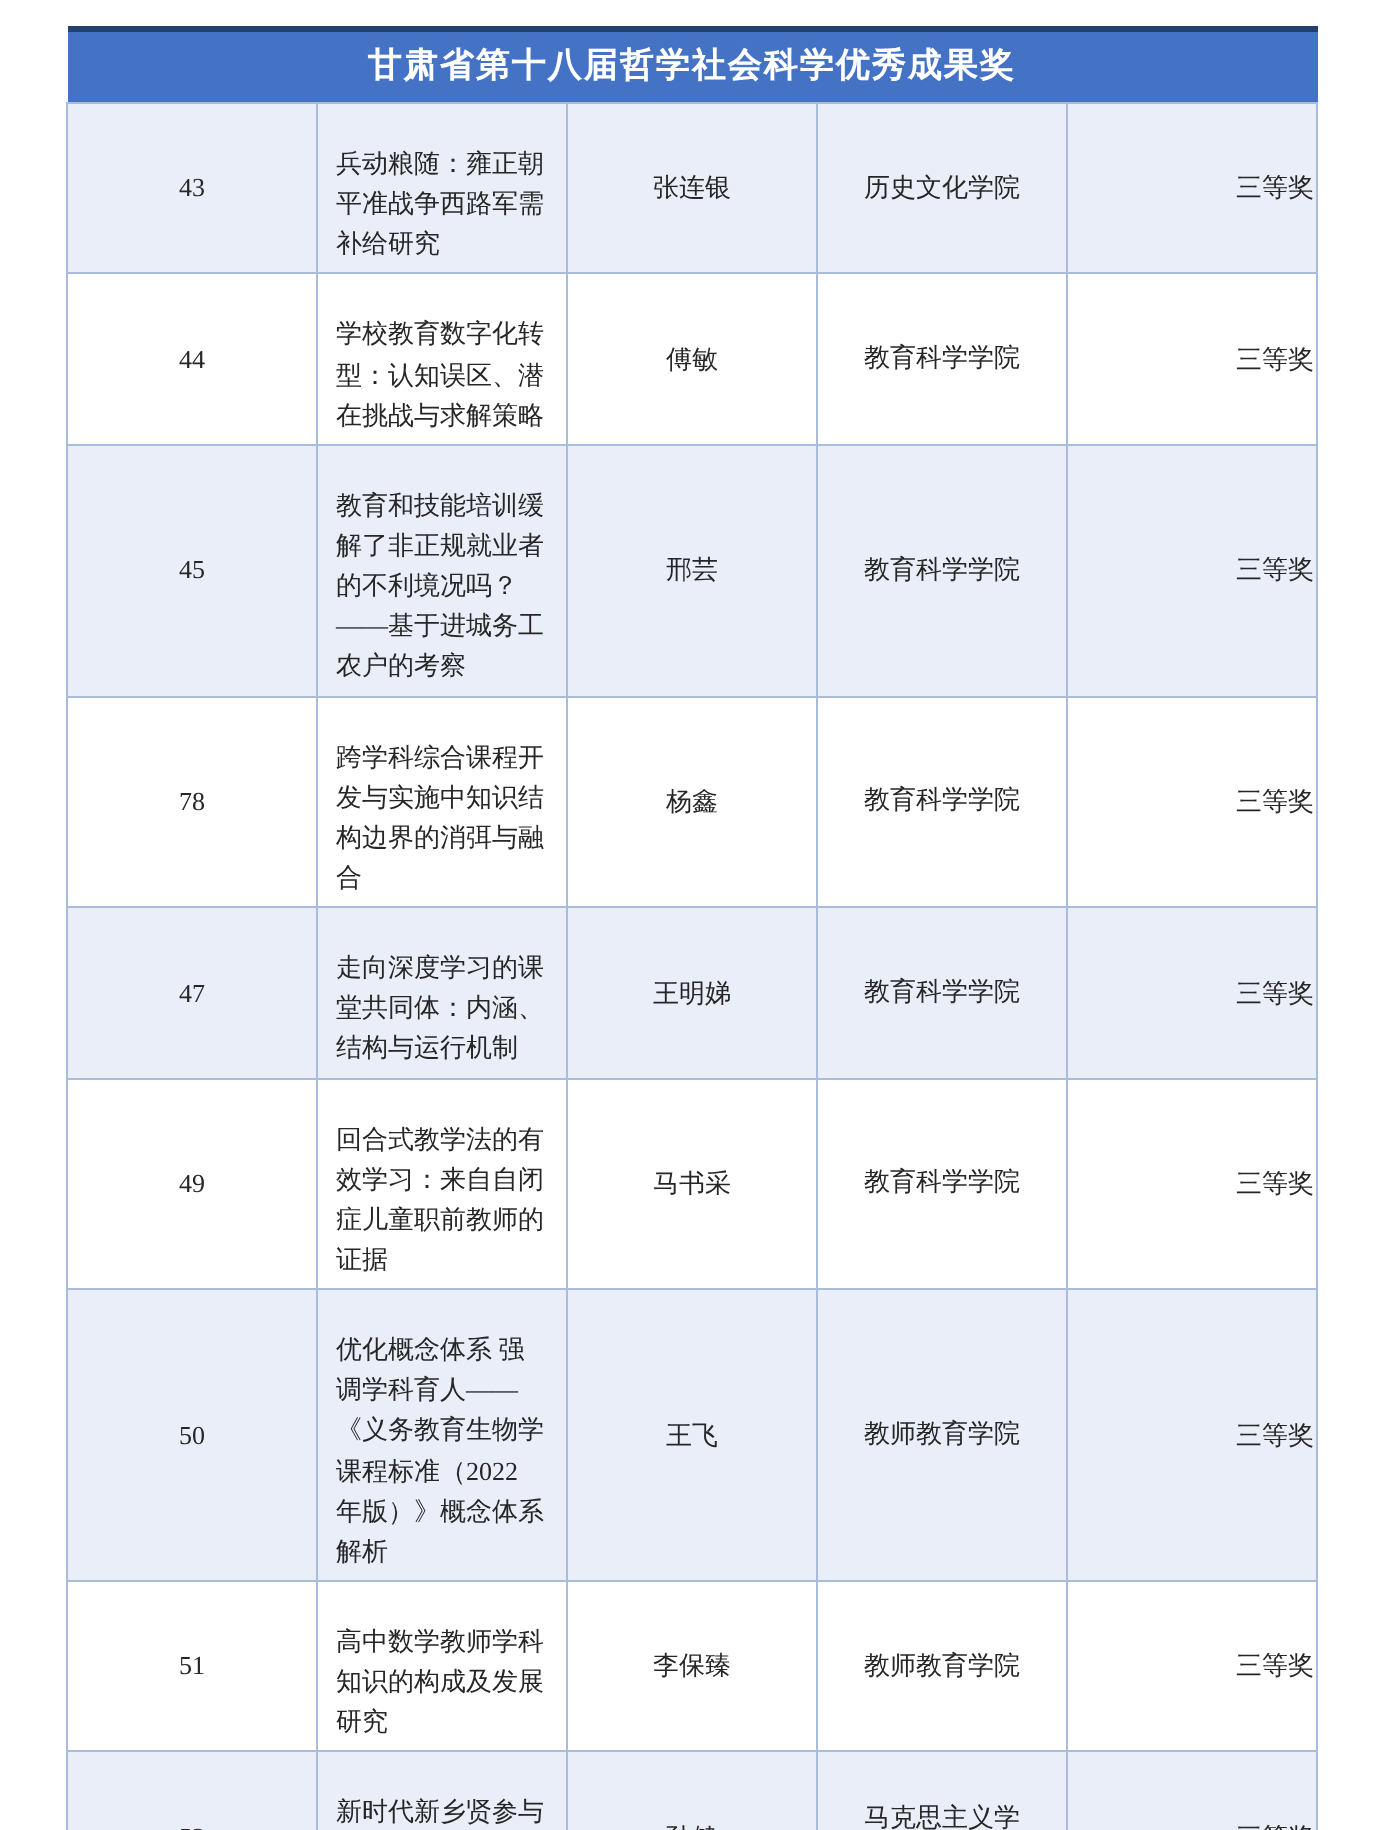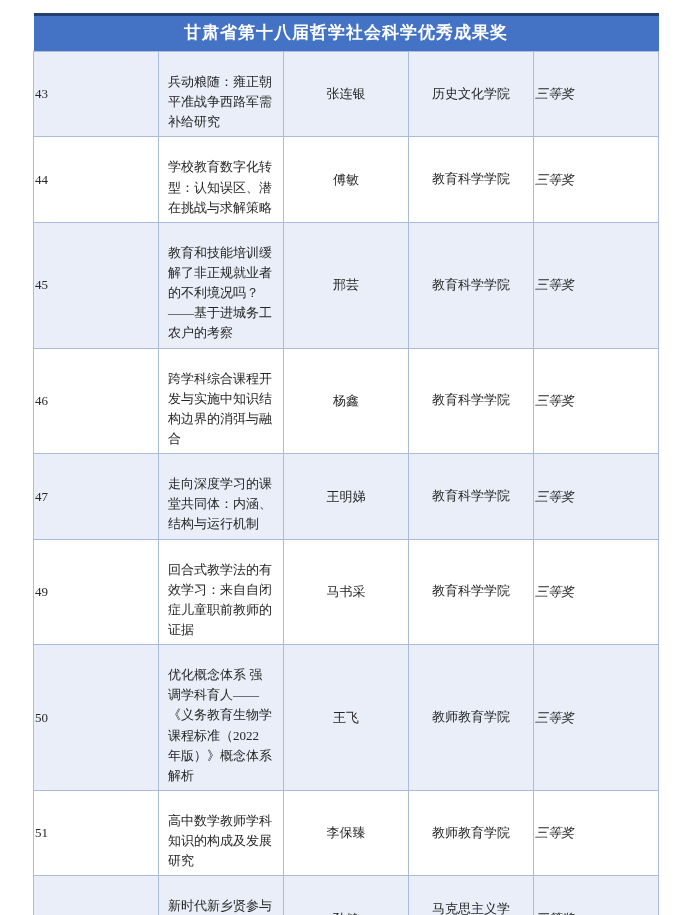--- a/index.html
+++ b/index.html
@@ -38,21 +38,21 @@
   td {
     border: 1px solid #aabcdc;
     font-size: 13px;
     vertical-align: middle;
     line-height: 1.5;
   }
   tbody tr:nth-child(odd) { background: #e9eef8; }
   tbody tr:nth-child(even) { background: #ffffff; }
   .cell-no {
     width: 39px;
-    text-align: left;
+    text-align: center;
     height: 30px;
   }
   .cell-title {
     width: 271px;
     text-align: left;
     padding: 20px 8px 4px 9px;
     line-height: 1.55;
   }
   .cell-author {
     width: 120px;
@@ -60,22 +60,21 @@
   }
   .cell-inst {
     width: 115px;
     text-align: center;
     padding: 3px 17px;
     line-height: 1.45;
     font-family: Liberation Serif, serif;
   }
   .cell-award {
     width: 81px;
-    text-align: left;
-    font-style: italic;
+    text-align: right;
   }
 </style>
 </head>
 <body>
 
 <div class="table-wrap">
   <table class="awards">
     <thead>
       <tr>
         <th class="title-bar" colspan="5">甘肃省第十八届哲学社会科学优秀成果奖</th>
@@ -101,21 +100,21 @@
 
   <tr>
     <td class="cell-no">45</td>
     <td class="cell-title">教育和技能培训缓解了非正规就业者的不利境况吗？——基于进城务工农户的考察</td>
     <td class="cell-author">邢芸</td>
     <td class="cell-inst">教育科学学院</td>
     <td class="cell-award">三等奖</td>
   </tr>
 
   <tr>
-    <td class="cell-no">46</td>
+    <td class="cell-no">78</td>
     <td class="cell-title">跨学科综合课程开发与实施中知识结构边界的消弭与融合</td>
     <td class="cell-author">杨鑫</td>
     <td class="cell-inst">教育科学学院</td>
     <td class="cell-award">三等奖</td>
   </tr>
 
   <tr>
     <td class="cell-no">47</td>
     <td class="cell-title">走向深度学习的课堂共同体：内涵、结构与运行机制</td>
     <td class="cell-author">王明娣</td>

